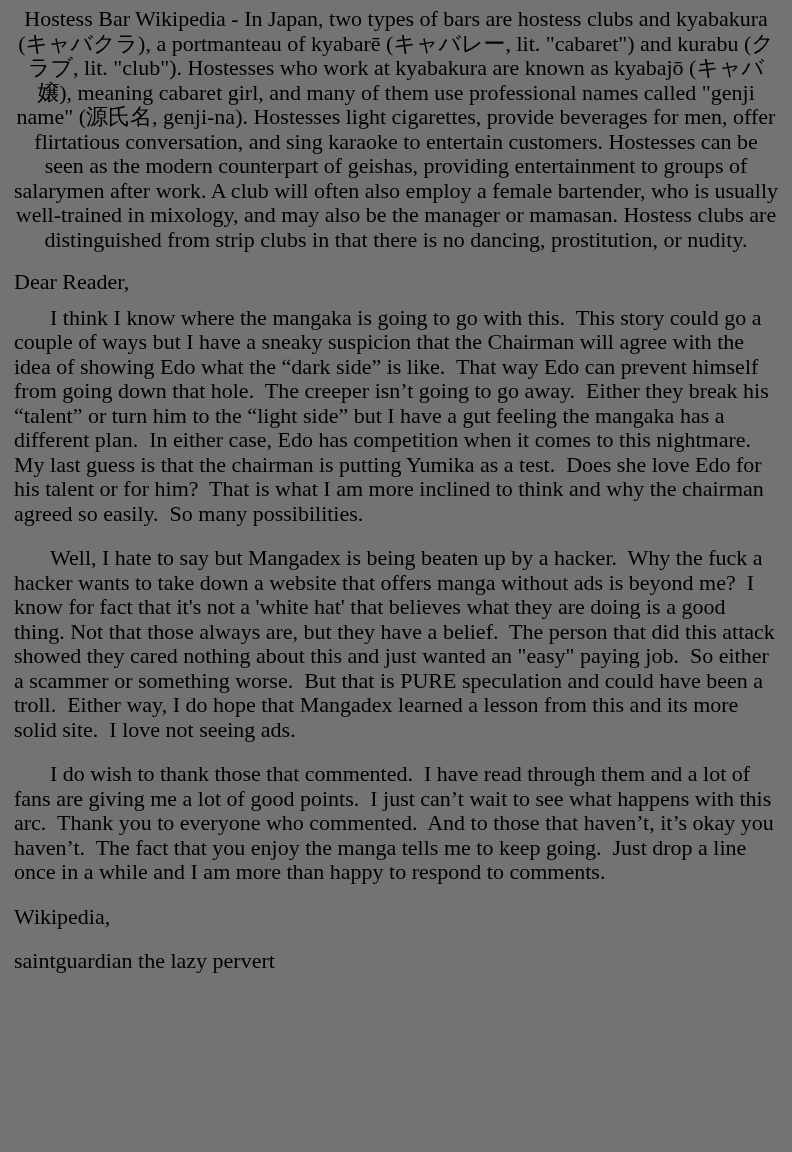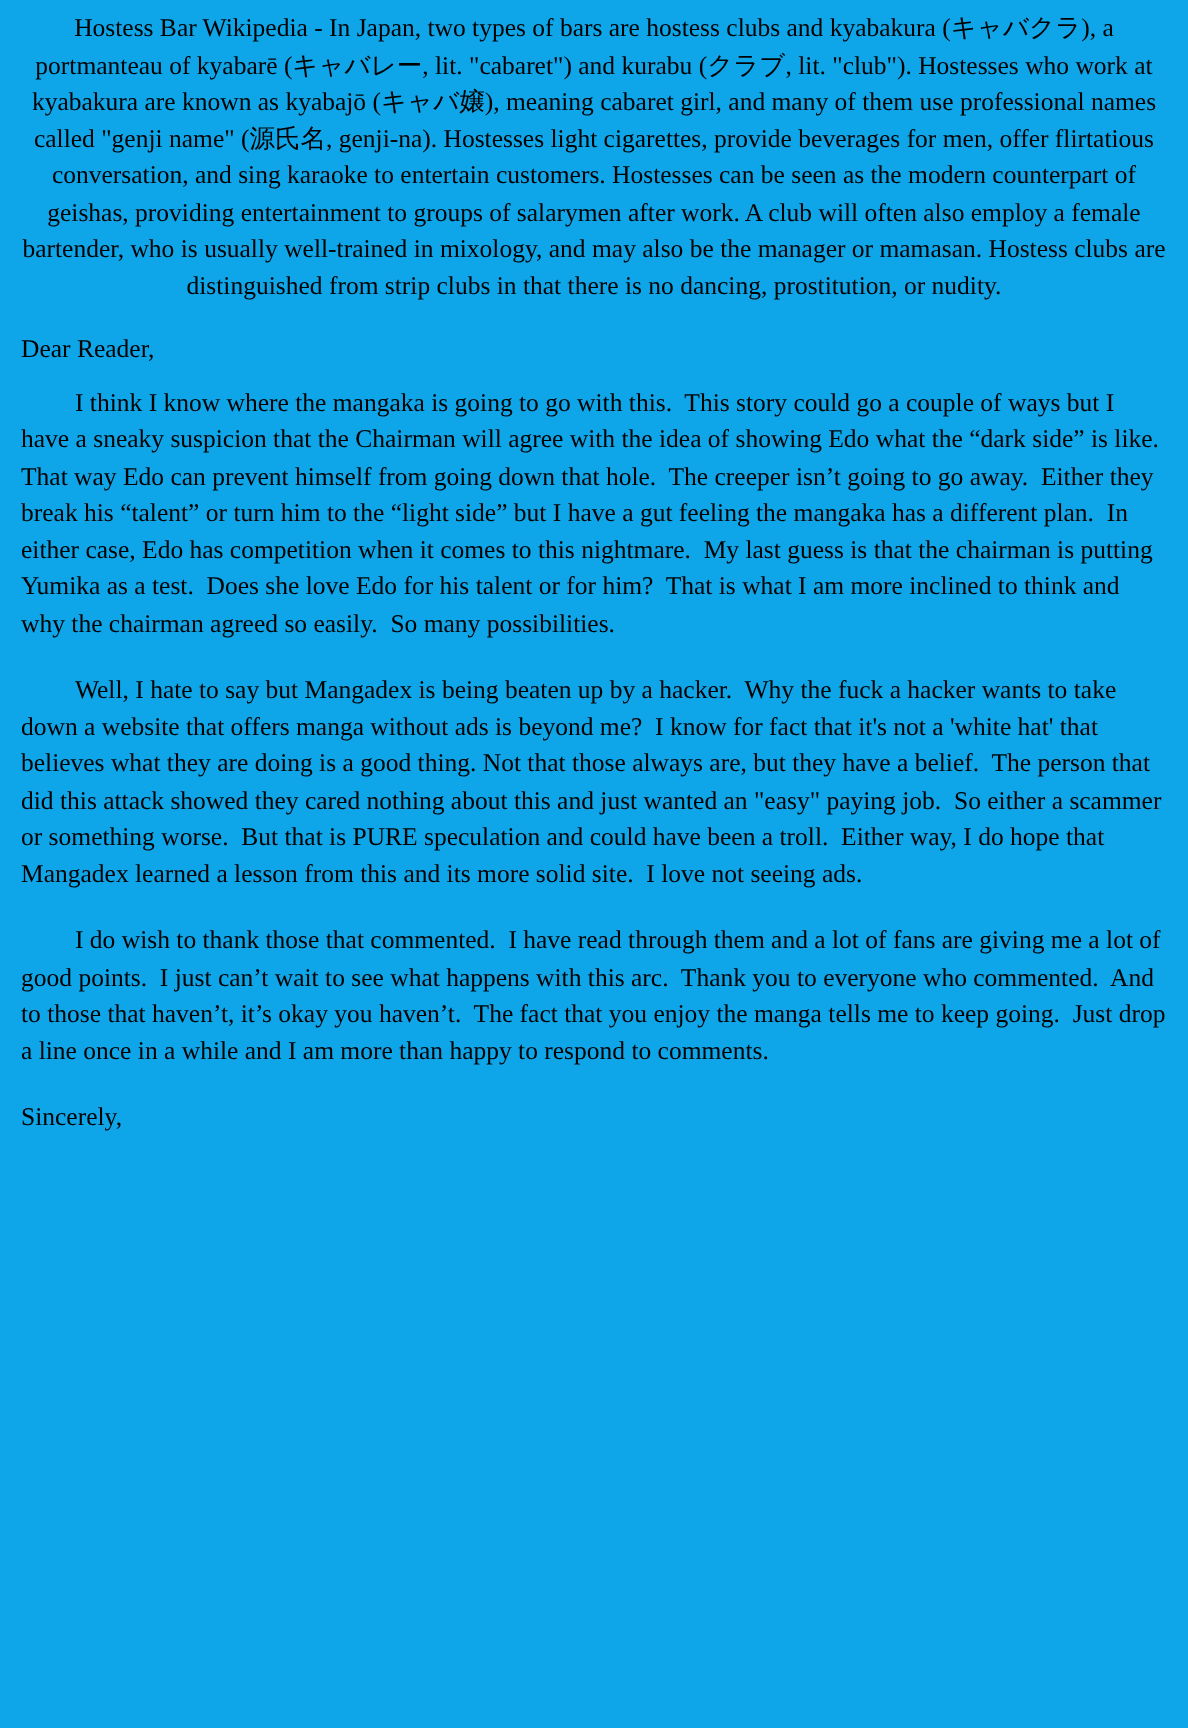--- a/index.html
+++ b/index.html
@@ -4,24 +4,24 @@
 <style>
   html, body {
     margin: 0;
     padding: 0;
     background: #ffffff;
   }
   .page {
     width: 792px;
     min-height: 1152px;
     box-sizing: border-box;
-    background: #0ea5e9;
+    background: #737373;
     color: #000000;
     font-family: "Liberation Serif", "DejaVu Serif", serif;
-    font-size: 17px;
+    font-size: 22px;
     line-height: 24.5px;
     padding: 7px 14px 40px 14px;
   }
   .page p {
     margin: 0;
     white-space: pre-wrap;
   }
   .intro {
     text-align: center;
     margin-bottom: 18px !important;
@@ -53,15 +53,16 @@
 
   <p class="salutation">Dear Reader,</p>
 
   <p class="body-para">I think I know where the mangaka is going to go with this.  This story could go a couple of ways but I have a sneaky suspicion that the Chairman will agree with the idea of showing Edo what the “dark side” is like.  That way Edo can prevent himself from going down that hole.  The creeper isn’t going to go away.  Either they break his “talent” or turn him to the “light side” but I have a gut feeling the mangaka has a different plan.  In either case, Edo has competition when it comes to this nightmare.  My last guess is that the chairman is putting Yumika as a test.  Does she love Edo for his talent or for him?  That is what I am more inclined to think and why the chairman agreed so easily.  So many possibilities.</p>
 
   <p class="body-para">Well, I hate to say but Mangadex is being beaten up by a hacker.  Why the fuck a hacker wants to take down a website that offers manga without ads is beyond me?  I know for fact that it's not a 'white hat' that believes what they are doing is a good thing. Not that those always are, but they have a belief.  The person that did this attack showed they cared nothing about this and just wanted an "easy" paying job.  So either a scammer or something worse.  But that is PURE speculation and could have been a troll.  Either way, I do hope that Mangadex learned a lesson from this and its more solid site.  I love not seeing ads.</p>
 
   <p class="body-para">I do wish to thank those that commented.  I have read through them and a lot of fans are giving me a lot of good points.  I just can’t wait to see what happens with this arc.  Thank you to everyone who commented.  And to those that haven’t, it’s okay you haven’t.  The fact that you enjoy the manga tells me to keep going.  Just drop a line once in a while and I am more than happy to respond to comments.</p>
 
 
-  <p class="signoff">Sincerely,</p>
+  <p class="signoff">Wikipedia,</p>
 
+  <p class="signature">saintguardian the lazy pervert</p>
 </div>
 
 </body></html>

